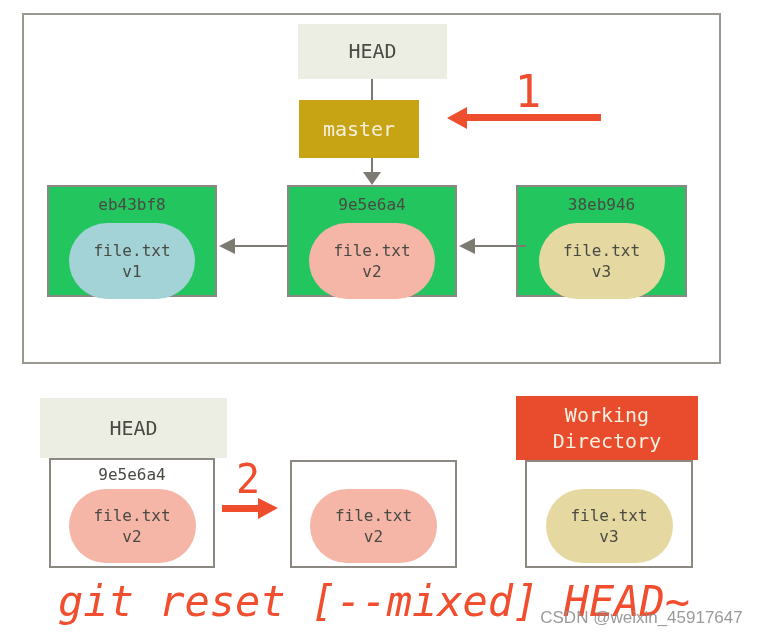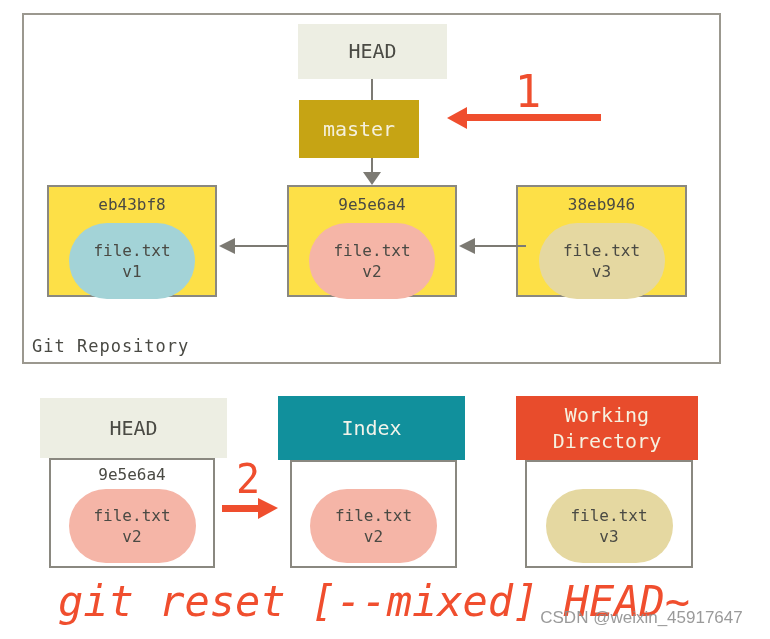--- a/index.html
+++ b/index.html
@@ -53,21 +53,21 @@
     left: 447px; top: 107px; width: 0; height: 0;
     border-top: 11px solid transparent; border-bottom: 11px solid transparent;
     border-right: 20px solid #ef4e2e;
   }
   .red-arrow1-line {
     left: 465px; top: 114px; width: 136px; height: 7px; background: #ef4e2e;
   }
 
   .commit-box {
     top: 185px; width: 170px; height: 112px;
-    background: #fde047; border: 2px solid #8a8880;
+    background: #22c55e; border: 2px solid #8a8880;
     text-align: center;
   }
   .commit-a { left: 47px; }
   .commit-b { left: 287px; }
   .commit-c { left: 516px; width: 171px; }
   .commit-hash {
     display: block; margin-top: 7px;
     font-size: 16px; line-height: 22px; color: #4a4a44;
   }
   .oval {
@@ -146,21 +146,20 @@
     font-family: "Liberation Sans", "DejaVu Sans", sans-serif;
     font-size: 17px; text-align: center; white-space: nowrap;
   }
 </style>
 </head>
 <body>
 
 <div class="stage">
 
   <div class="abs repo-box"></div>
-  <div class="abs repo-label">Git Repository</div>
 
   <div class="abs head-top">HEAD</div>
   <div class="abs conn-head-master"></div>
 
   <div class="abs master-box">master</div>
   <div class="abs arrow-master-line"></div>
   <div class="abs arrow-master-head"></div>
 
   <div class="abs step1-label">1</div>
   <div class="abs red-arrow1-head"></div>
@@ -201,21 +200,20 @@
     <div class="oval oval-pink">
       <span>file.txt</span>
       <span>v2</span>
     </div>
   </div>
 
   <div class="abs step2-label">2</div>
   <div class="abs red-arrow2-line"></div>
   <div class="abs red-arrow2-head"></div>
 
-  <div class="abs col-header hdr-index">Index</div>
   <div class="abs state-box box-index">
     <div class="oval oval-pink">
       <span>file.txt</span>
       <span>v2</span>
     </div>
   </div>
 
   <div class="abs col-header hdr-wd">Working Directory</div>
   <div class="abs state-box box-wd">
     <div class="oval oval-tan">

